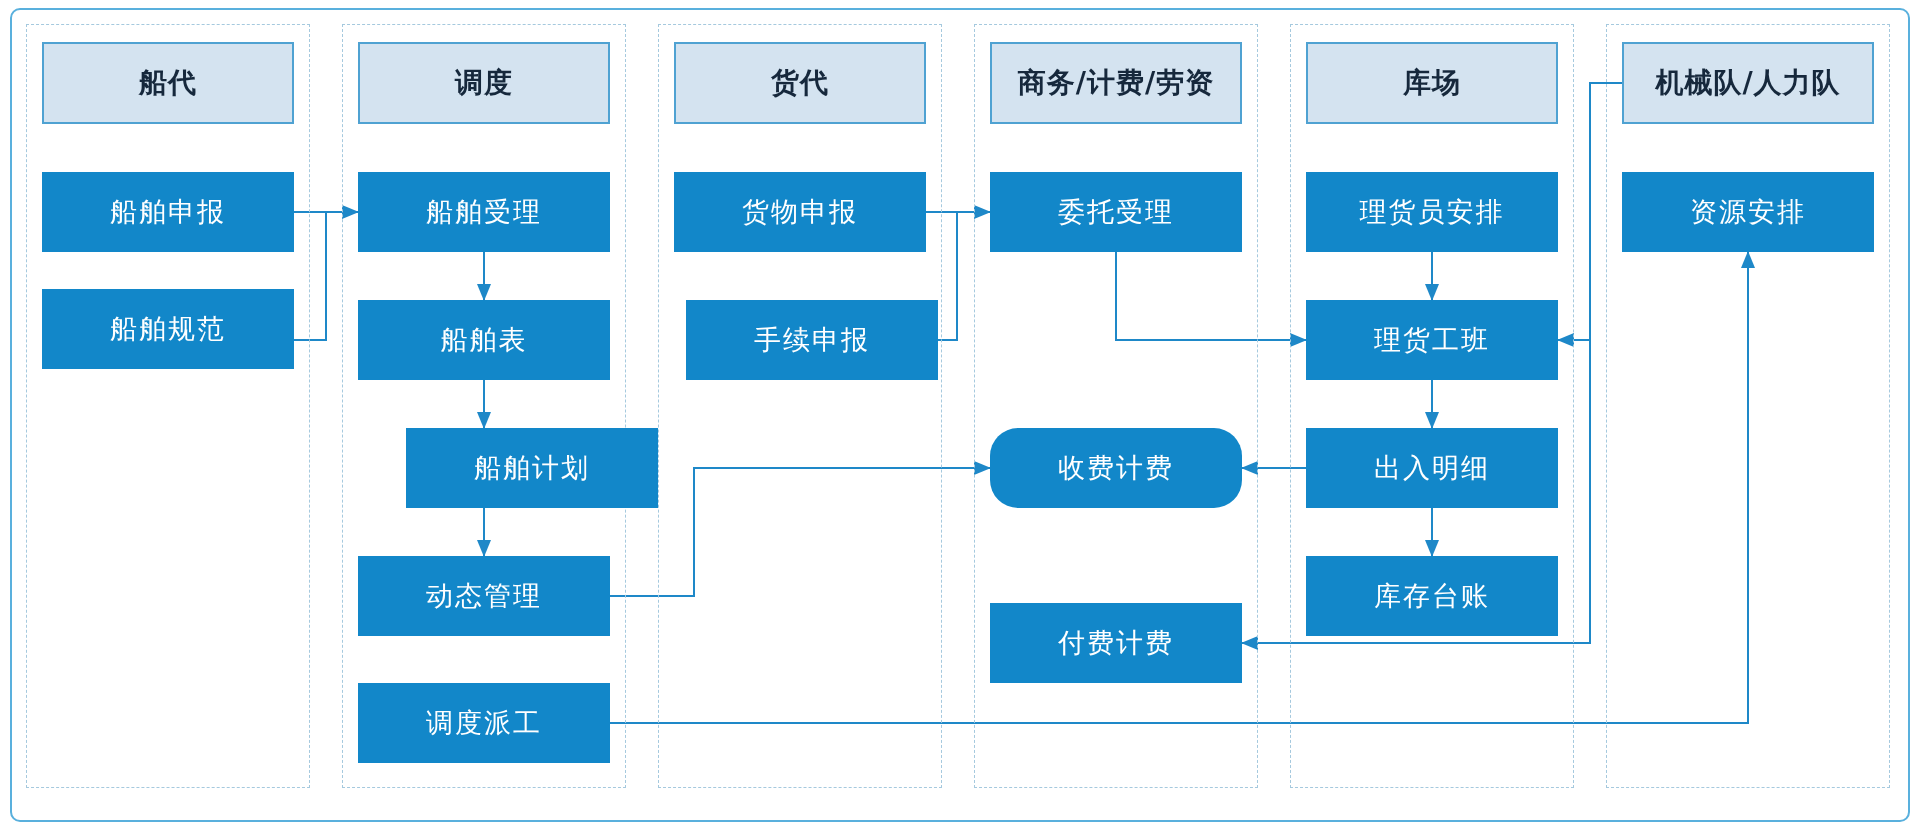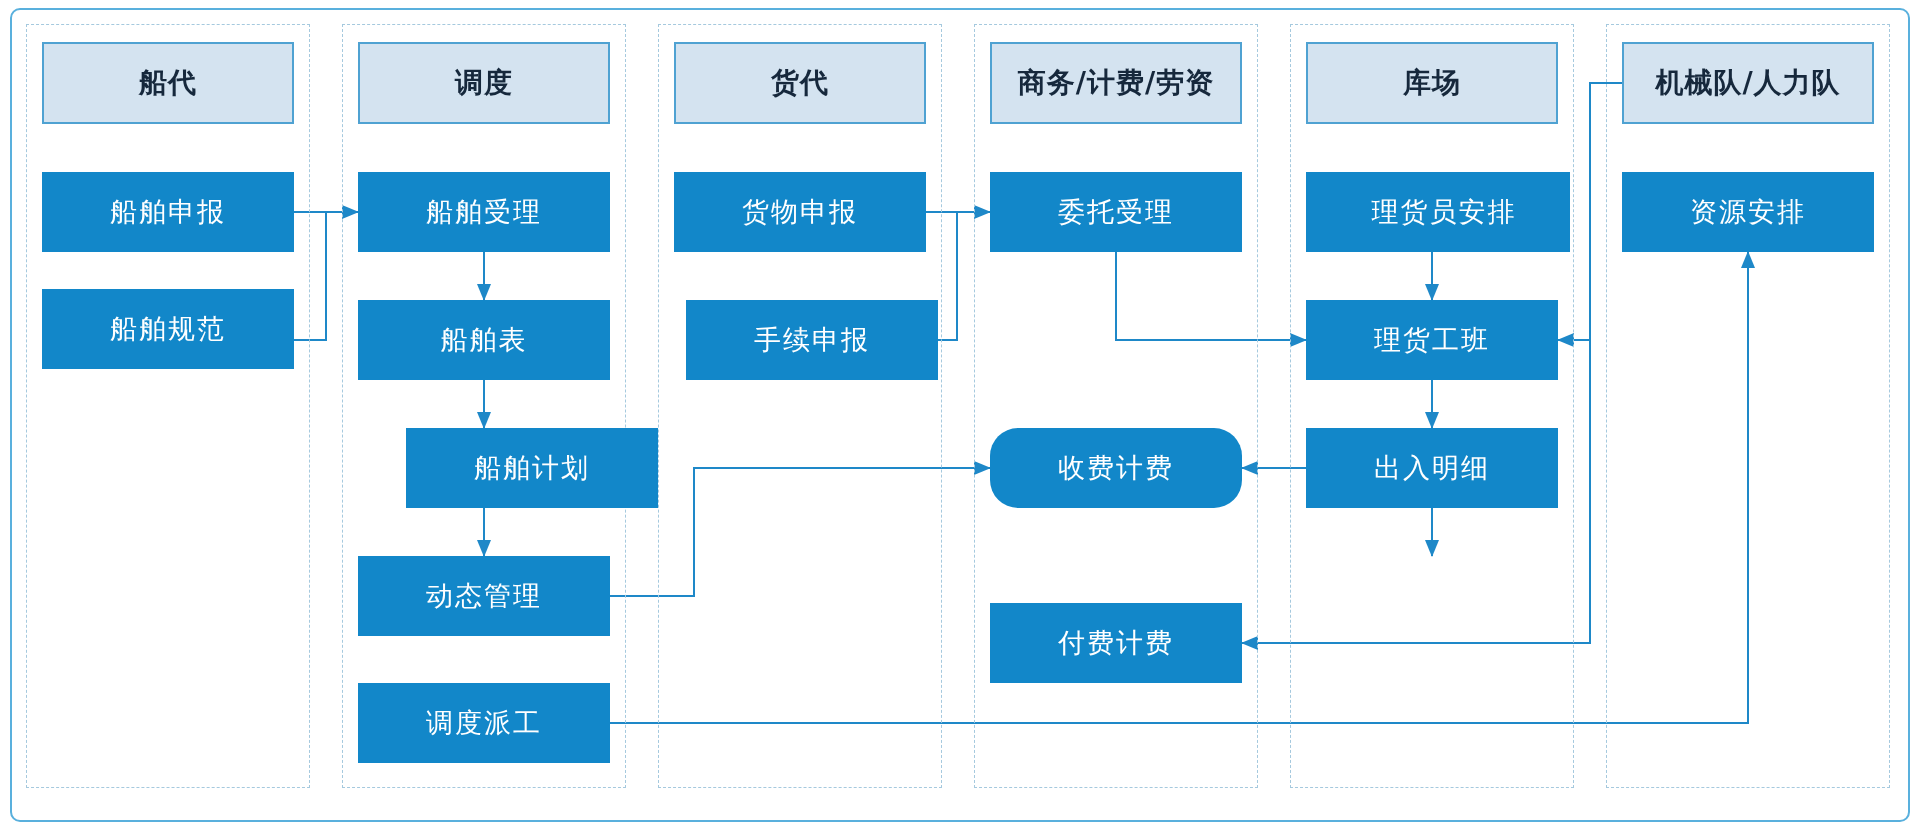--- a/index.html
+++ b/index.html
@@ -62,19 +62,20 @@
     <div class="lane-header" style="left: 674px; top: 42px;">货代</div>
     <div class="node" style="left: 674px; top: 172px;">货物申报</div>
     <div class="node" style="left: 674px; top: 300px; margin-left: 12px;">手续申报</div>
     <div class="lane" style="left: 974px;"></div>
     <div class="lane-header" style="left: 990px; top: 42px;">商务/计费/劳资</div>
     <div class="node" style="left: 990px; top: 172px;">委托受理</div>
     <div class="node" style="left: 990px; top: 428px; border-radius: 28px;">收费计费</div>
     <div class="node" style="left: 990px; top: 603px;">付费计费</div>
     <div class="lane" style="left: 1290px;"></div>
     <div class="lane-header" style="left: 1306px; top: 42px;">库场</div>
-    <div class="node" style="left: 1306px; top: 172px; padding-left: 12px;">理货员安排</div>
+    <div class="node" style="left: 1306px; top: 172px;">理货员安排</div>
     <div class="node" style="left: 1306px; top: 300px;">理货工班</div>
     <div class="node" style="left: 1306px; top: 428px;">出入明细</div>
+    <div class="node" style="left: 1306px; top: 556px;">库存台账</div>
     <div class="lane" style="left: 1606px;"></div>
     <div class="lane-header" style="left: 1622px; top: 42px;">机械队/人力队</div>
     <div class="node" style="left: 1622px; top: 172px;">资源安排</div>
   </div>
 
 </body></html>

